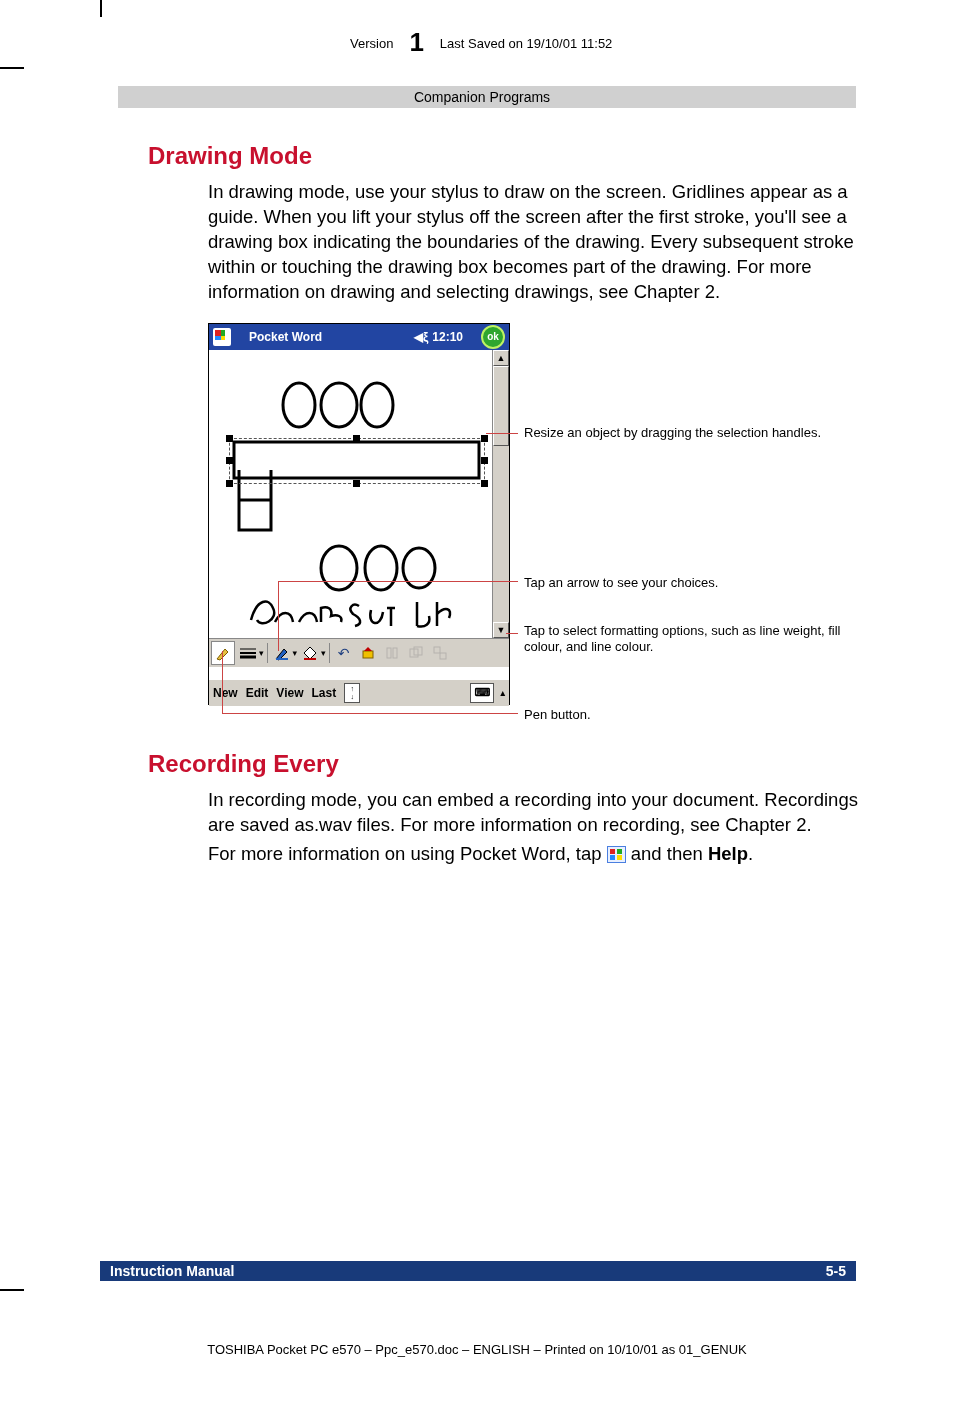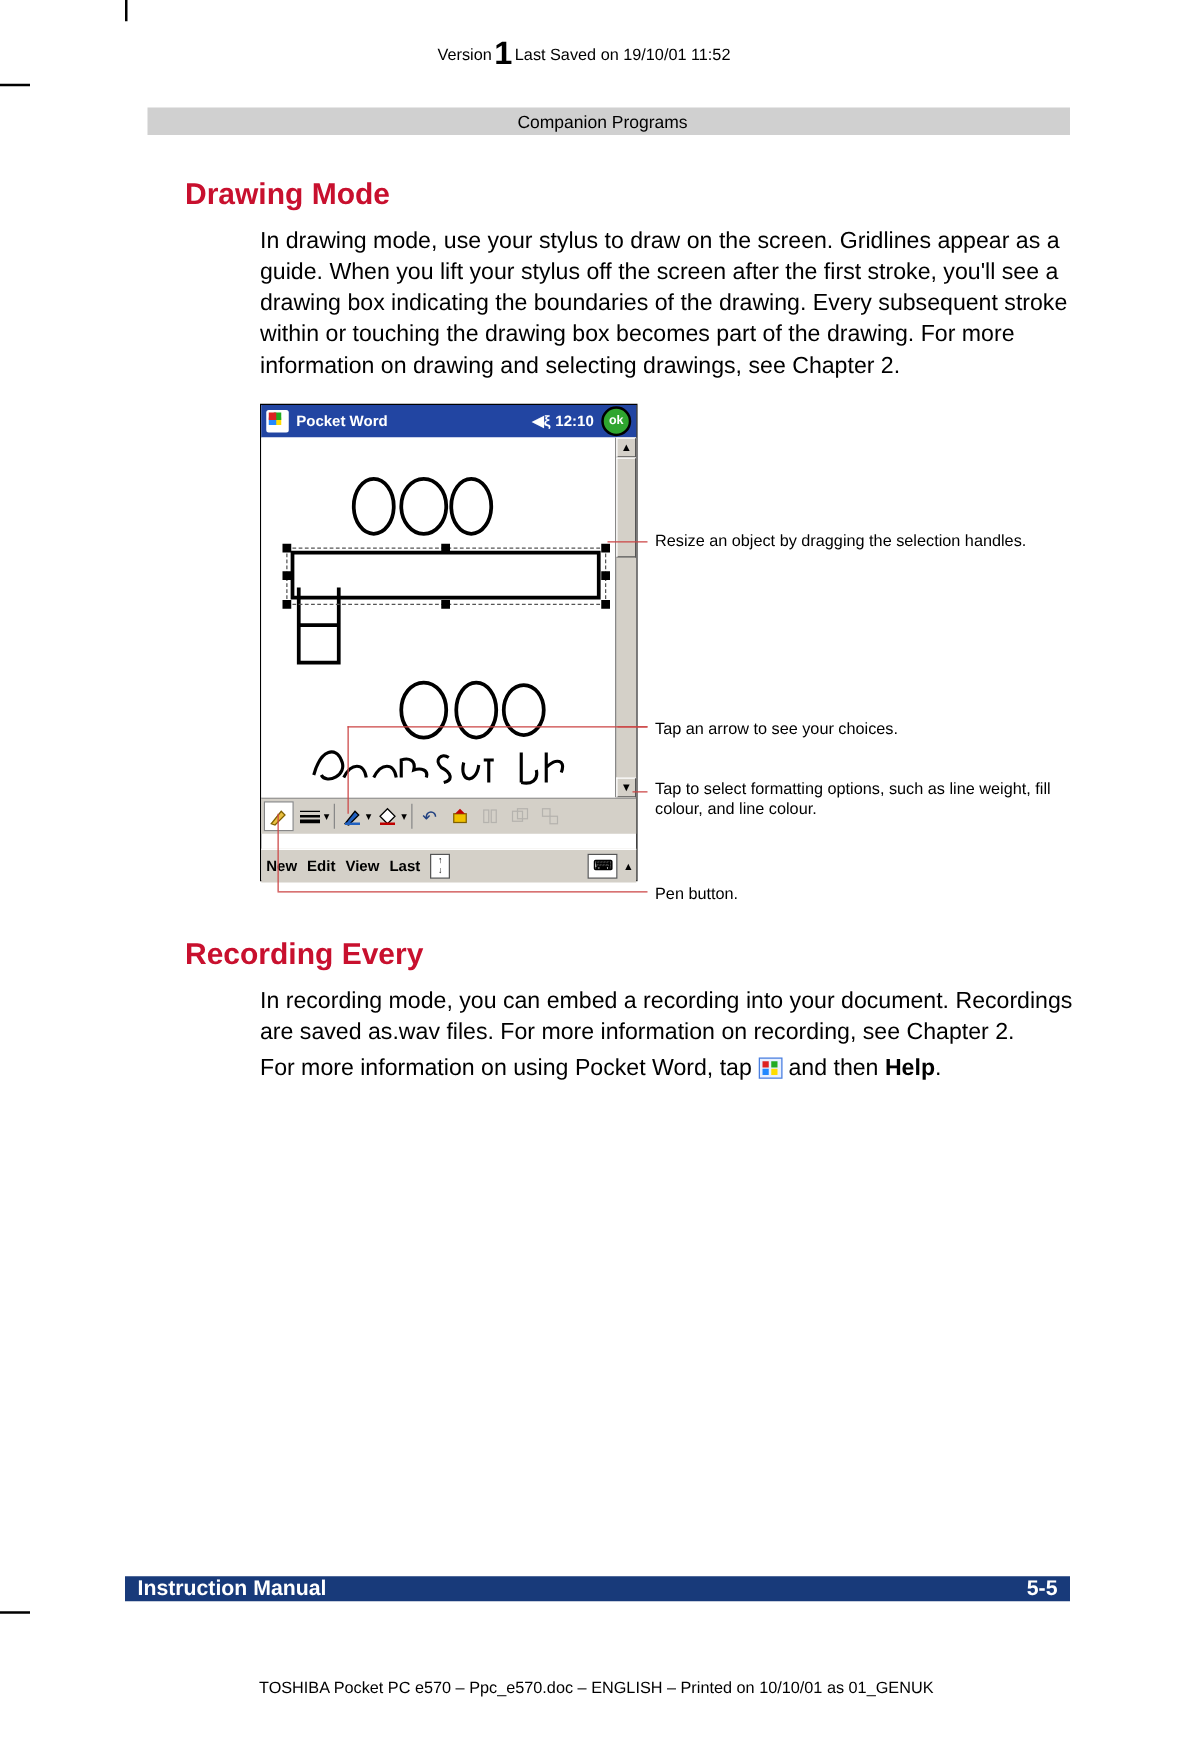--- a/index.html
+++ b/index.html
@@ -41,21 +41,21 @@
     background: #000;
   }
   .header-version {
     position: absolute;
     top: 24px;
     left: 350px;
     font-size: 13px;
     color: #000;
     display: flex;
     align-items: baseline;
-    gap: 0;
+    gap: 14px;
   }
   .header-version .vnum {
     font-size: 26px;
     font-weight: bold;
     position: relative;
     top: 3px;
     margin: 0 2px;
   }
   .gray-bar {
     position: absolute;
@@ -106,21 +106,21 @@
     border: 1px solid #000;
     background: #fff;
     font-size: 12px;
   }
   .titlebar {
     height: 26px;
     background: #2245a2;
     color: #fff;
     display: flex;
     align-items: center;
-    gap: 6px;
+    gap: 18px;
     padding: 0 4px;
     font-weight: bold;
     font-family: Verdana, Arial, sans-serif;
   }
   .winflag {
     width: 18px; height: 18px;
     background: #fff;
     border-radius: 2px;
     display: inline-block;
     position: relative;
@@ -138,21 +138,21 @@
   .title-spacer { flex: 1; }
   .speaker-time {
     display: flex; align-items: center; gap: 4px;
     font-weight: bold;
   }
   .ok-badge {
     width: 20px; height: 20px; border-radius: 50%;
     background: #2fa62f; color: #fff;
     display: flex; align-items: center; justify-content: center;
     font-size: 10px; font-weight: bold;
-    border: 2px solid #000000;
+    border: 2px solid #bef264;
   }
   .canvas-area {
     position: relative;
     height: 288px;
     background: #fff;
     overflow: hidden;
   }
   .scrollbar-v {
     position: absolute;
     right: 0; top: 0;
@@ -268,21 +268,21 @@
     width: 710px;
   }
   .footer-bar {
     position: absolute;
     left: 100px;
     bottom: 128px;
     width: 756px;
     height: 20px;
     background: #183a7a;
     color: #fff;
-    font-size: 17px;
+    font-size: 14px;
     font-weight: bold;
     display: flex;
     align-items: center;
     padding: 0 10px;
     box-sizing: border-box;
   }
   .footer-bar .spacer { flex: 1; }
   .footer-note {
     position: absolute;
     left: 0; right: 0;

